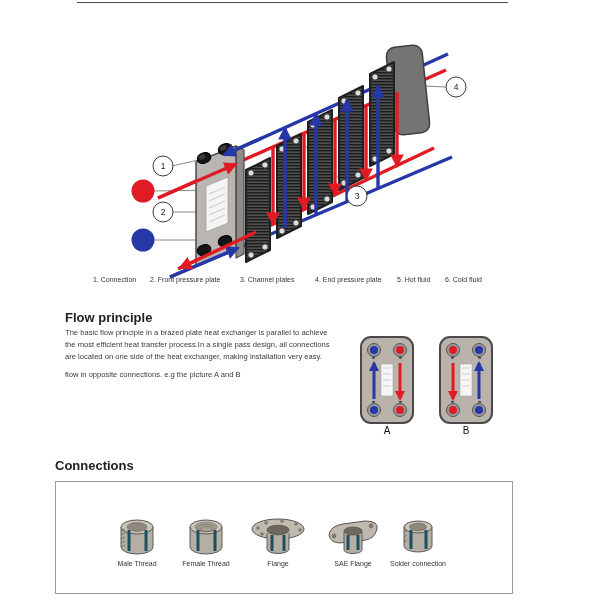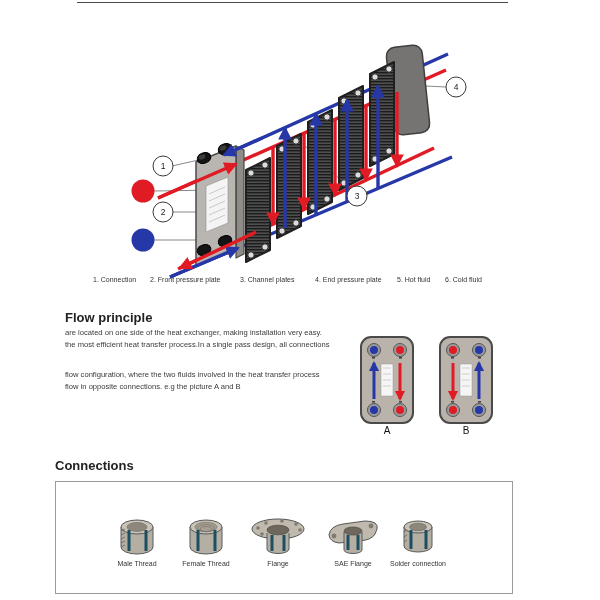--- a/index.html
+++ b/index.html
@@ -164,25 +164,25 @@
     <span style="left:150px">2. Front pressure plate</span>
     <span style="left:240px">3. Channel plates</span>
     <span style="left:315px">4. End pressure plate</span>
     <span style="left:397px">5. Hot fluid</span>
     <span style="left:445px">6. Cold fluid</span>
   </div>
 
   <div class="sec-heading" style="left:65px;top:310px">Flow principle</div>
 
   <div class="flow-para" style="top:327px">
+    <div>The basic flow principle in a brazed plate heat exchanger is parallel to achieve</div>
+    <div>the most efficient heat transfer process.In a single pass design, all connections</div>
     <div>are located on one side of the heat exchanger, making installation very easy.</div>
-    <div>the most efficient heat transfer process.In a single pass design, all connections</div>
   </div>
   <div class="flow-para" style="top:369px">
-    <div>flow configuration, where the two fluids involved in the heat transfer process</div>
     <div>flow in opposite connections. e.g the picture A and B</div>
   </div>
 
   <svg id="flowAB" width="150" height="106" viewBox="0 0 150 106">
     <defs>
       <marker id="mrs" markerWidth="4" markerHeight="4" refX="2.8" refY="1.75" orient="auto" markerUnits="strokeWidth">
         <path d="M0,0 L3.5,1.75 L0,3.5 z" fill="#e01b24"></path>
       </marker>
       <marker id="mbs" markerWidth="4" markerHeight="4" refX="2.8" refY="1.75" orient="auto" markerUnits="strokeWidth">
         <path d="M0,0 L3.5,1.75 L0,3.5 z" fill="#2637a8"></path>

